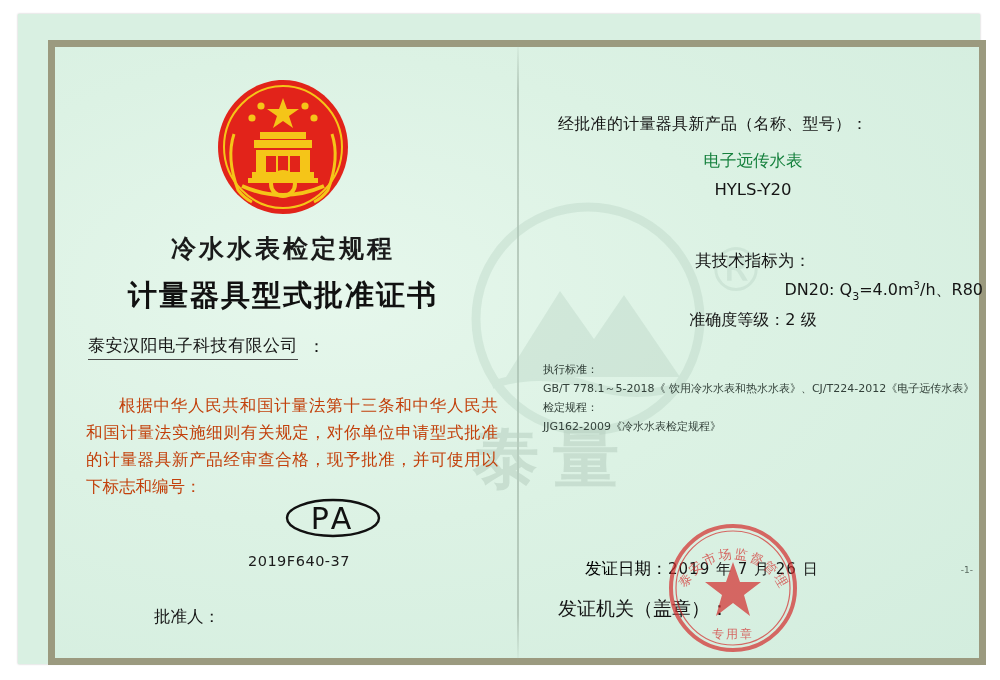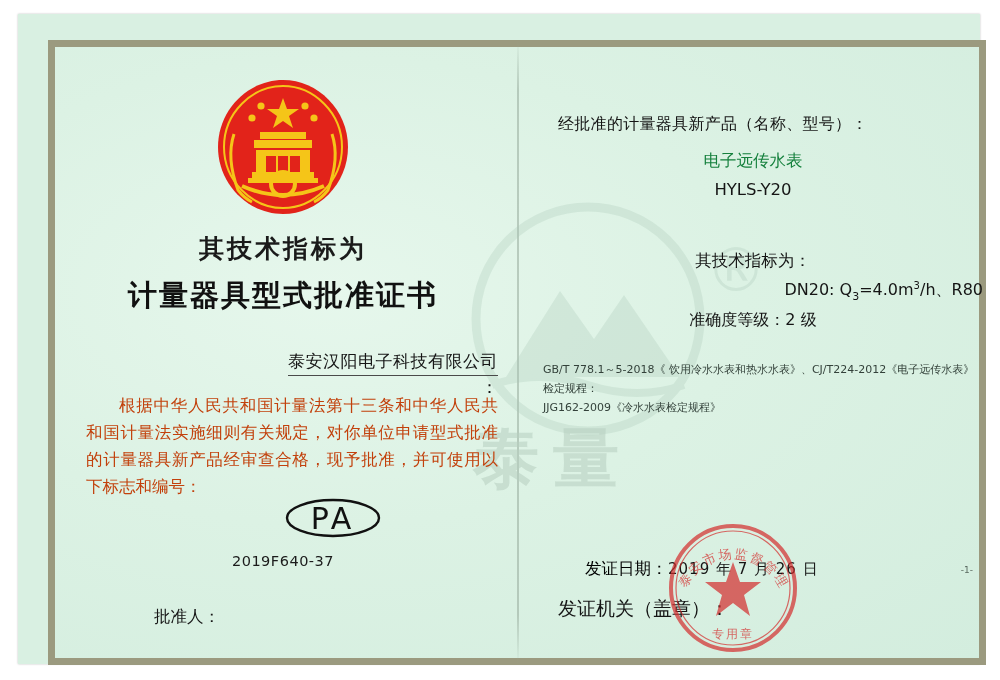--- a/index.html
+++ b/index.html
@@ -112,25 +112,24 @@
     text-align: center;
     font-size: 29px;
     letter-spacing: 2px;
     color: #111111;
     font-family: "DejaVu Sans", sans-serif;
     font-weight: bold;
   }
   .company-row {
     position: absolute;
     left: 30px;
-    top: 300px;
+    top: 284px;
     width: 410px;
     display: flex;
     align-items: flex-end;
-    flex-direction: column;
   }
   .company-name {
     font-size: 17px;
     color: #151515;
     font-family: "DejaVu Sans", sans-serif;
     border-bottom: 1px solid #4a4a4a;
     padding-bottom: 2px;
     flex: 0 0 auto;
     letter-spacing: 0.5px;
   }
@@ -155,21 +154,21 @@
   .body-text .indent { display:block; text-indent: 33px; }
   .mark-box {
     position: absolute;
     left: 225px;
     top: 447px;
     width: 100px;
     height: 42px;
   }
   .cert-no {
     position: absolute;
-    left: 0;
+    left: 16px;
     top: 503px;
     width: 450px;
     text-align: center;
     font-size: 14.5px;
     color: #1b1b1b;
     font-family: "DejaVu Sans", sans-serif;
     letter-spacing: 0.5px;
   }
   .approver {
     position: absolute;
@@ -344,21 +343,21 @@
           <rect x="82" y="84" width="10" height="16" fill="#e2231a"></rect>
           <rect x="70" y="84" width="10" height="16" fill="#e2231a"></rect>
           <rect x="46" y="68" width="58" height="8" fill="#f5c518"></rect>
           <rect x="52" y="60" width="46" height="7" fill="#f5c518"></rect>
 
           <circle cx="75" cy="112" r="12" fill="none" stroke="#f5c518" stroke-width="4"></circle>
           <path d="M34 114 Q75 132 116 114" fill="none" stroke="#f5c518" stroke-width="4"></path>
         </g>
       </svg>
 
-      <div class="title-cn">其技术指标为</div>
+      <div class="title-cn">冷水水表检定规程</div>
       <div class="title-main">计量器具型式批准证书</div>
 
       <div class="company-row">
         <span class="company-name">泰安汉阳电子科技有限公司</span>
         <span class="company-colon">：</span>
       </div>
 
       <div class="body-text">
         <span class="indent">根据中华人民共和国计量法第十三条和中华人民共和国计量法实施细则有关规定，对你单位申请型式批准的计量器具新产品经审查合格，现予批准，并可使用以下标志和编号：</span>
       </div>
@@ -378,20 +377,21 @@
       <div class="r-prod-model">HYLS-Y20</div>
 
       <div class="r-spec-title">其技术指标为：</div>
       <div class="r-spec-1">
         <span>DN20:</span>
         <span>Q</span><sub>3</sub><span>=4.0m</span><sup>3</sup><span>/h、R80</span>
       </div>
       <div class="r-spec-2">准确度等级：2 级</div>
 
       <div class="r-std">
+        <div class="lbl">执行标准：</div>
         <div>GB/T 778.1～5-2018《 饮用冷水水表和热水水表》、CJ/T224-2012《电子远传水表》</div>
         <div class="lbl">检定规程：</div>
         <div>JJG162-2009《冷水水表检定规程》</div>
       </div>
 
       <div class="issue-date">发证日期：</div>
       <div class="date-val">2019 年 7 月 26 日</div>
       <div class="issuer">发证机关（盖章）：</div>
 
       <svg class="stamp" viewBox="0 0 180 140">

